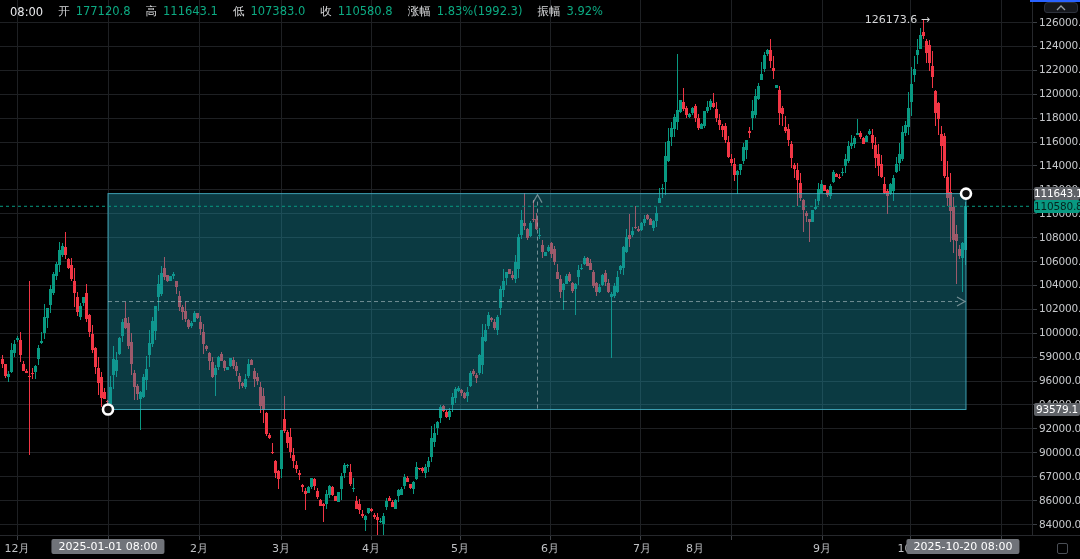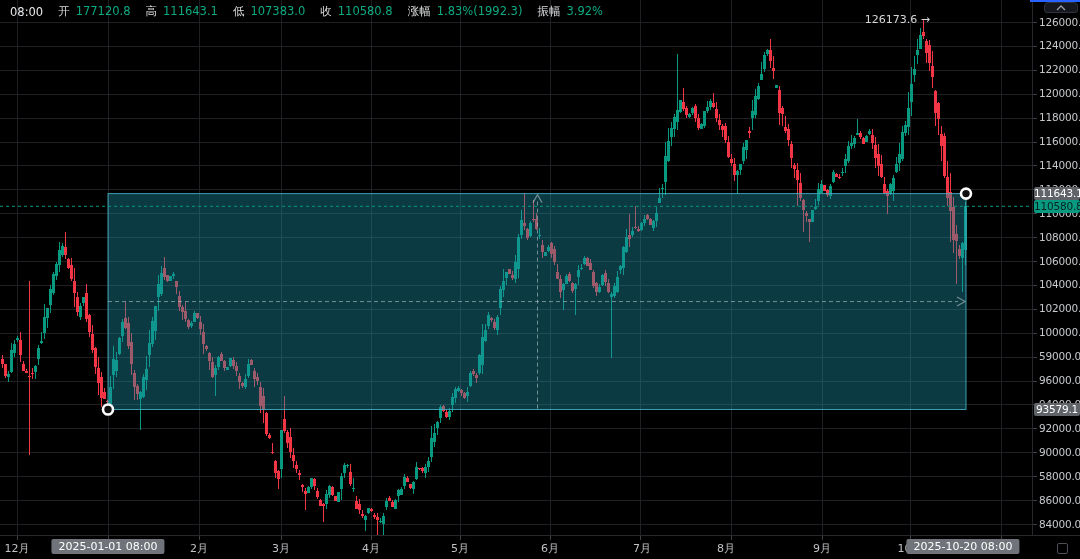--- a/index.html
+++ b/index.html
@@ -808,21 +808,21 @@
       <div class="paxis-label" style="top: 350.167px;">59000.0</div>
       <div class="paxis-tick" style="top: 380.571px;"></div>
       <div class="paxis-label" style="top: 374.071px;">96000.0</div>
       <div class="paxis-tick" style="top: 404.476px;"></div>
       <div class="paxis-label" style="top: 397.976px;">94000.0</div>
       <div class="paxis-tick" style="top: 428.381px;"></div>
       <div class="paxis-label" style="top: 421.881px;">92000.0</div>
       <div class="paxis-tick" style="top: 452.286px;"></div>
       <div class="paxis-label" style="top: 445.786px;">90000.0</div>
       <div class="paxis-tick" style="top: 476.19px;"></div>
-      <div class="paxis-label" style="top: 469.69px;">58000.0</div>
+      <div class="paxis-label" style="top: 469.69px;">67000.0</div>
       <div class="paxis-tick" style="top: 500.095px;"></div>
       <div class="paxis-label" style="top: 493.595px;">86000.0</div>
       <div class="paxis-tick" style="top: 524px;"></div>
       <div class="paxis-label" style="top: 517.5px;">84000.0</div>
       <div class="paxis-badge gray" style="top: 187.099px;">111643.1</div>
       <div class="paxis-badge green" style="top: 199.796px;">110580.8</div>
       <div class="paxis-badge gray" style="top: 403.007px;">93579.1</div>
     </div>
   <div class="axis-blue-line"></div>
   <div class="chevron-tab">
@@ -842,21 +842,21 @@
       <div class="taxis-label" style="left: 281px;">3月</div>
       <div class="taxis-tick" style="left: 371px;"></div>
       <div class="taxis-label" style="left: 371px;">4月</div>
       <div class="taxis-tick" style="left: 460px;"></div>
       <div class="taxis-label" style="left: 460px;">5月</div>
       <div class="taxis-tick" style="left: 550px;"></div>
       <div class="taxis-label" style="left: 550px;">6月</div>
       <div class="taxis-tick" style="left: 640px;"></div>
       <div class="taxis-label" style="left: 642px; text-align: center;">7月</div>
       <div class="taxis-tick" style="left: 731px;"></div>
-      <div class="taxis-label" style="left: 726px;">8月</div>
+      <div class="taxis-label" style="left: 695px;">8月</div>
       <div class="taxis-tick" style="left: 822px;"></div>
       <div class="taxis-label" style="left: 822px; text-align: center;">9月</div>
       <div class="taxis-tick" style="left: 910px;"></div>
       <div class="taxis-label" style="left: 910px;">10月</div>
       <div class="taxis-tick" style="left: 1001px;"></div>
       <div class="taxis-label" style="left: 1001px;">11月</div>
       <div class="taxis-badge" style="left: 108px;">2025-01-01 08:00</div>
       <div class="taxis-badge" style="left: 963px;">2025-10-20 08:00</div>
     </div>
   <div class="axis-corner-icon"></div>

